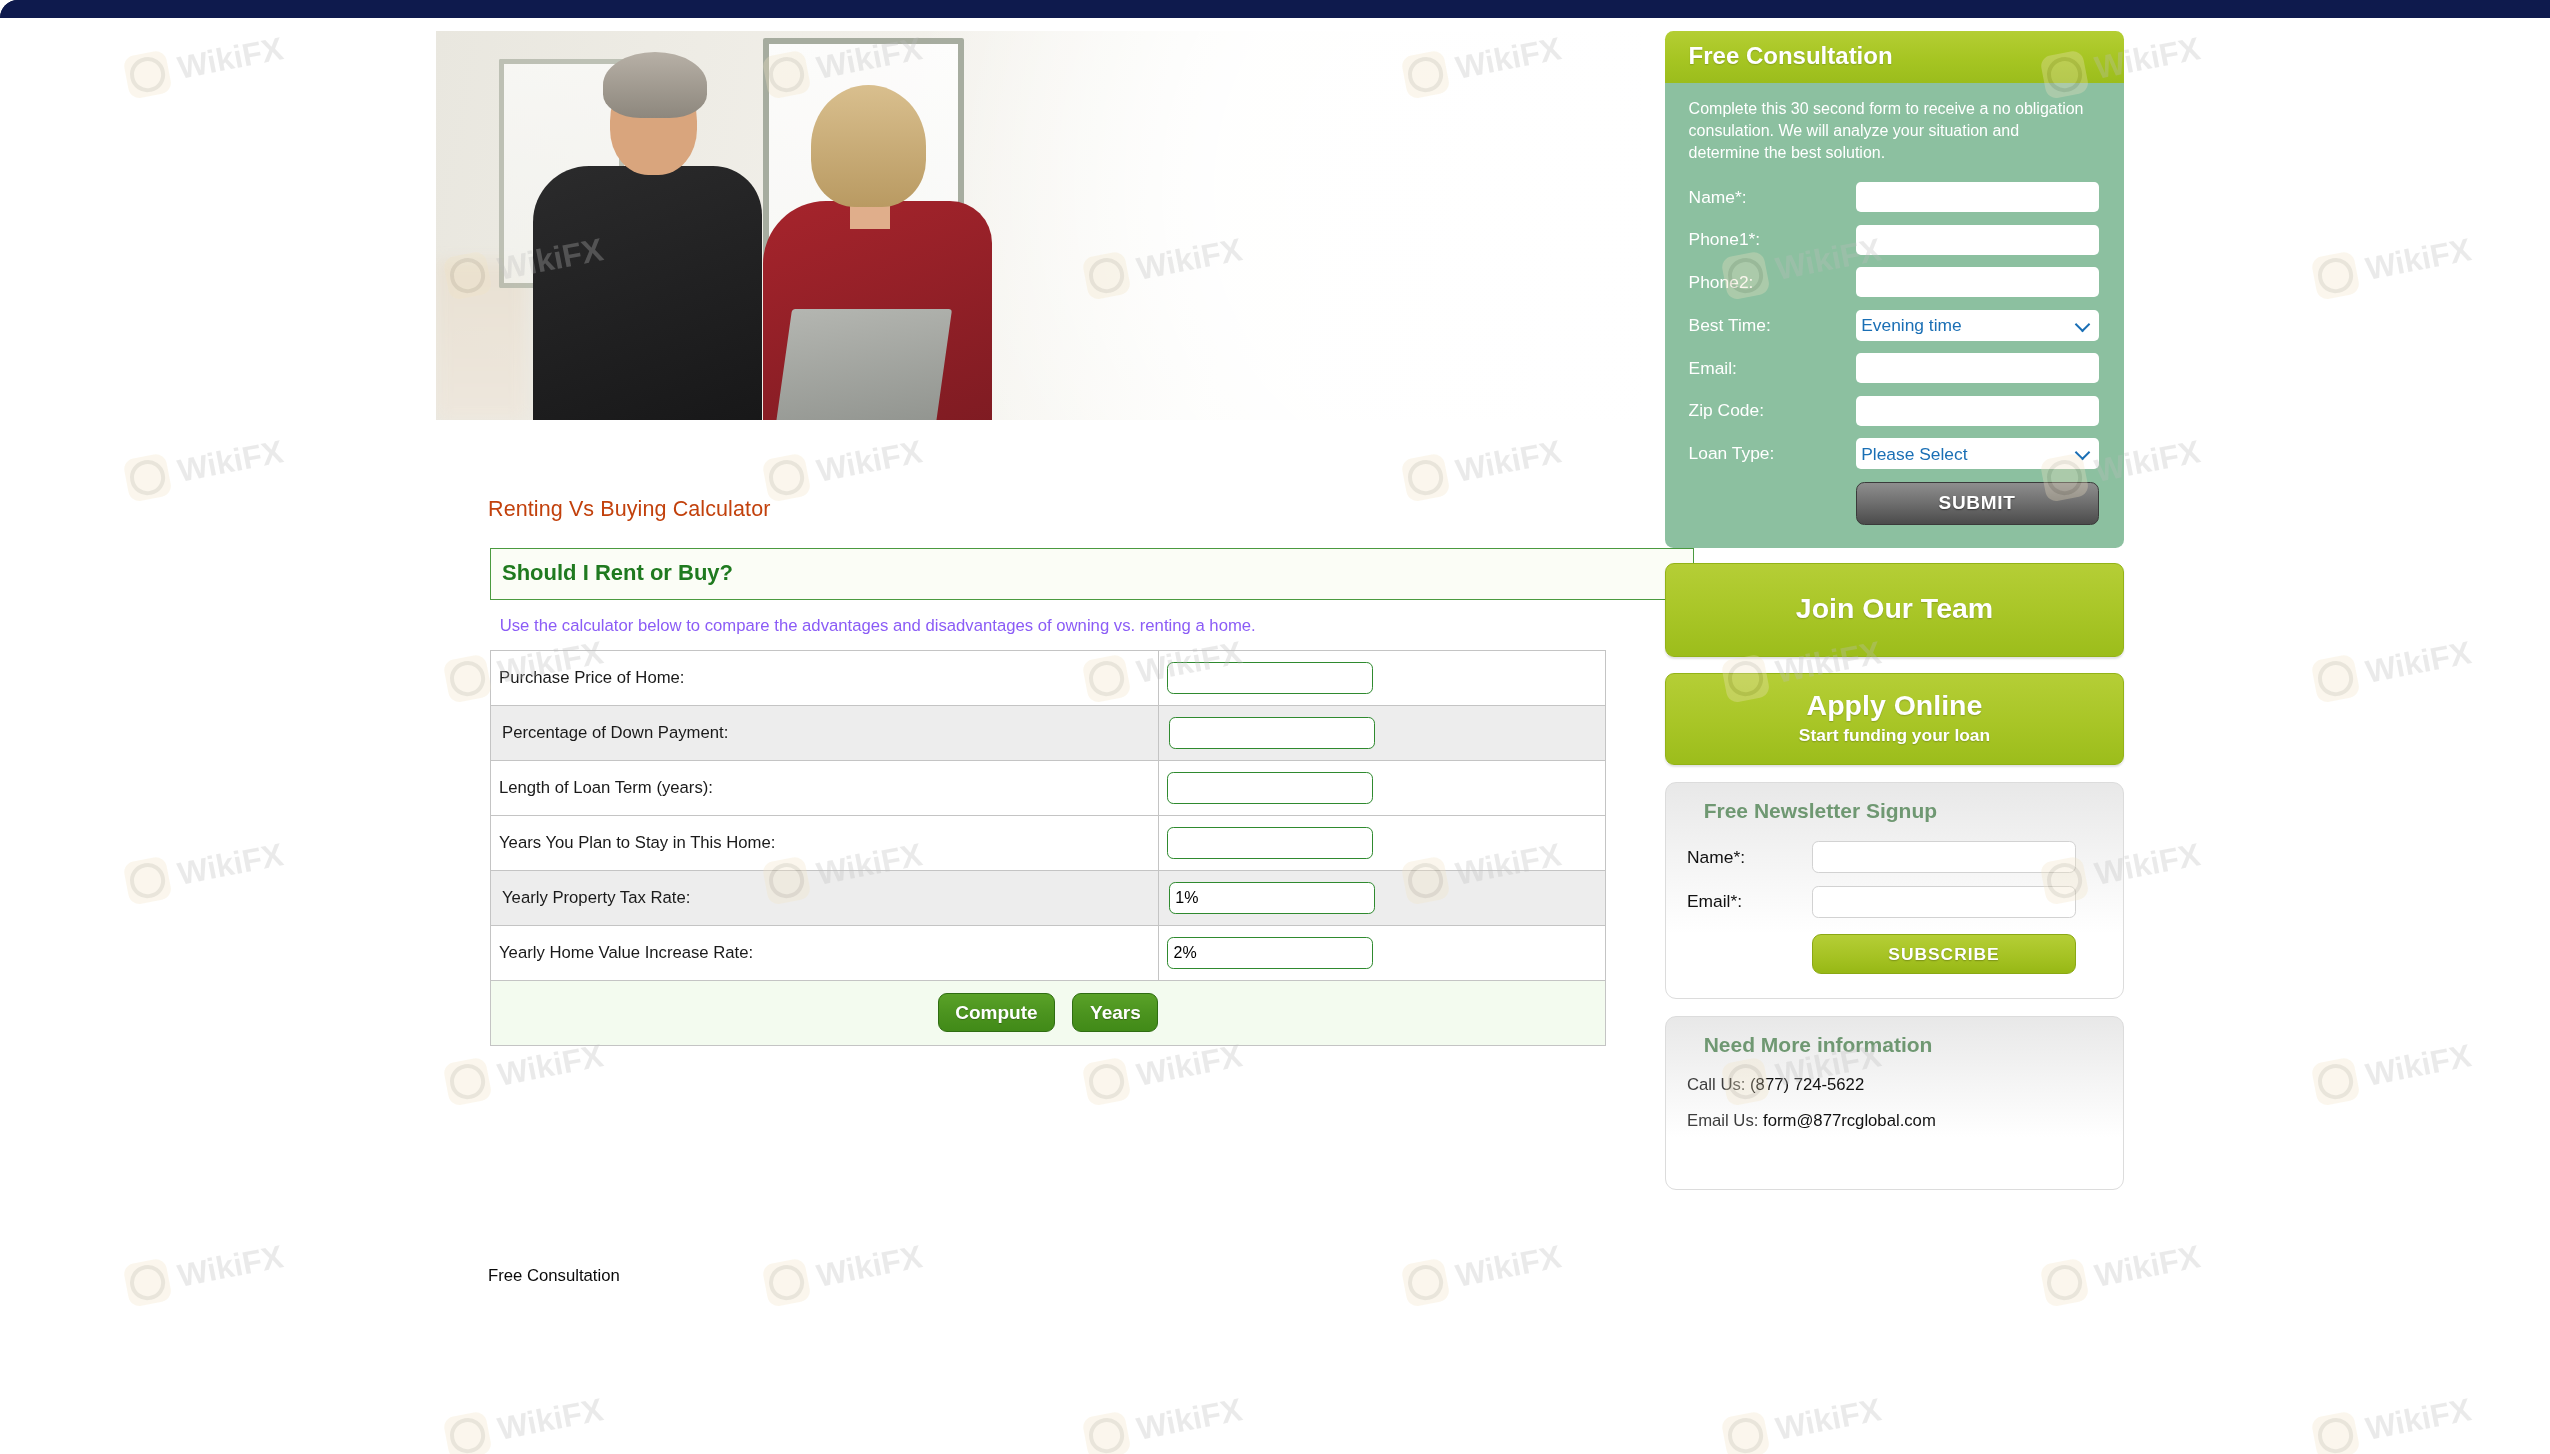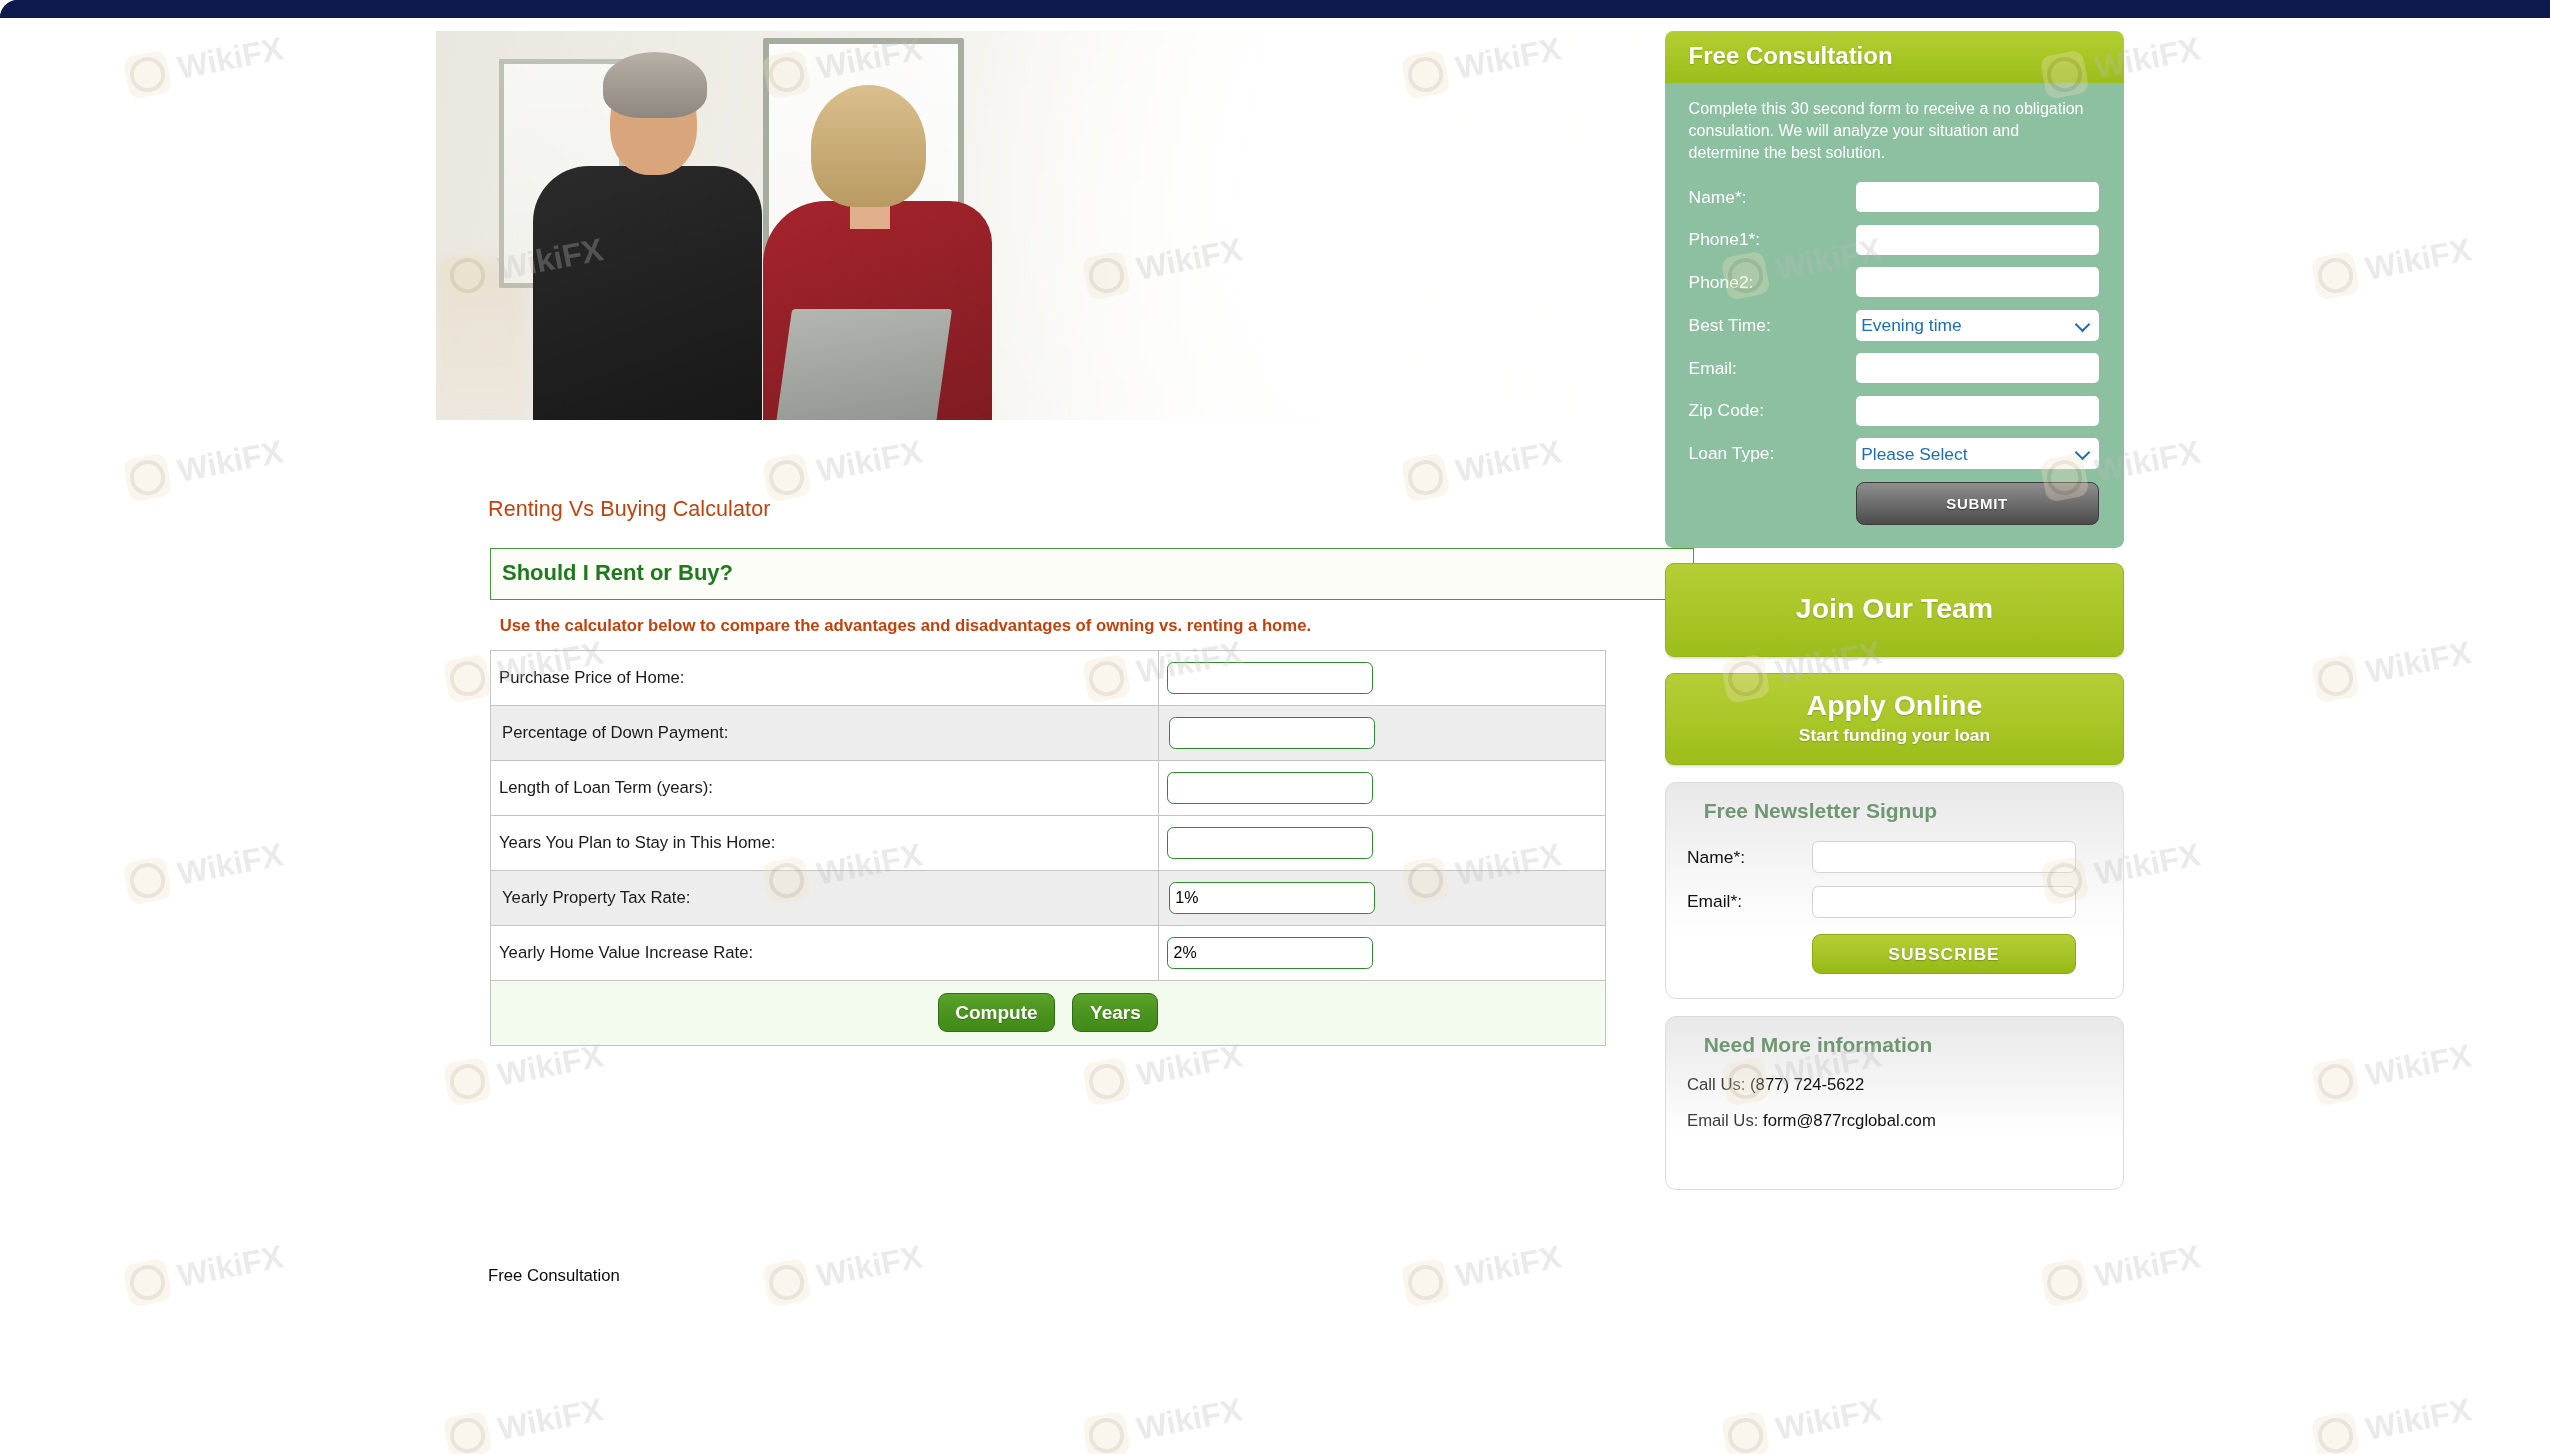--- a/index.html
+++ b/index.html
@@ -119,21 +119,21 @@
     width: 1204px;
   }
   .calc-head {
     border: 1.4px solid #4a9a3f;
     background: #fbfdf6;
     padding: 11px 11px 12.5px 11px;
     font-size: 22px; font-weight: bold; color: #1f7a1f;
   }
   .calc-intro {
     padding: 14px 9.7px 12.5px 9.7px;
-    font-size: 16.7px; font-weight: bold; color: #c2410c;
+    font-size: 16.7px; font-weight: normal; color: #8b5cf6;
     line-height: 1.42;
     width: 1112px;
   }
 
   table.calc { border-collapse: collapse; width: 1116px; }
   table.calc tr { height: 55px; }
   table.calc td { border: 0.7px solid #c4c4c4; vertical-align: middle; }
   td.lbl { width: 668px; padding-left: 11px; font-size: 16.7px; color: #1a1a1a; }
   td.fld { width: 447px; padding-left: 9.7px; }
   tr.odd td { background: #ededed; }
@@ -220,21 +220,21 @@
     border-right: 2.1px solid #1a6fb5; border-bottom: 2.1px solid #1a6fb5;
     transform: rotate(45deg);
     pointer-events: none;
   }
   .submit-wrap { display: flex; }
   .submit-wrap .sp { width: 167px; }
   .sbtn {
     width: 243px; height: 43px;
     background: linear-gradient(180deg,#8e8e8e 0%, #6f6f6f 48%, #4b4b4b 100%);
     border: 1.4px solid #3a3a3a; border-radius: 8.3px;
-    color: #ffffff; font-size: 15px; font-weight: bold;
+    color: #ffffff; font-size: 19px; font-weight: bold;
     font-family: "Liberation Sans", sans-serif;
     letter-spacing: 0.7px; cursor: pointer;
     text-shadow: 0 0.7px 1.4px rgba(0,0,0,.45);
   }
 
   .promo {
     margin-top: 15.3px;
     background: linear-gradient(180deg,#b5ce36 0%, #a9c627 52%, #9cbd1b 100%);
     border: 0.7px solid #93b317;
     border-radius: 9px;

